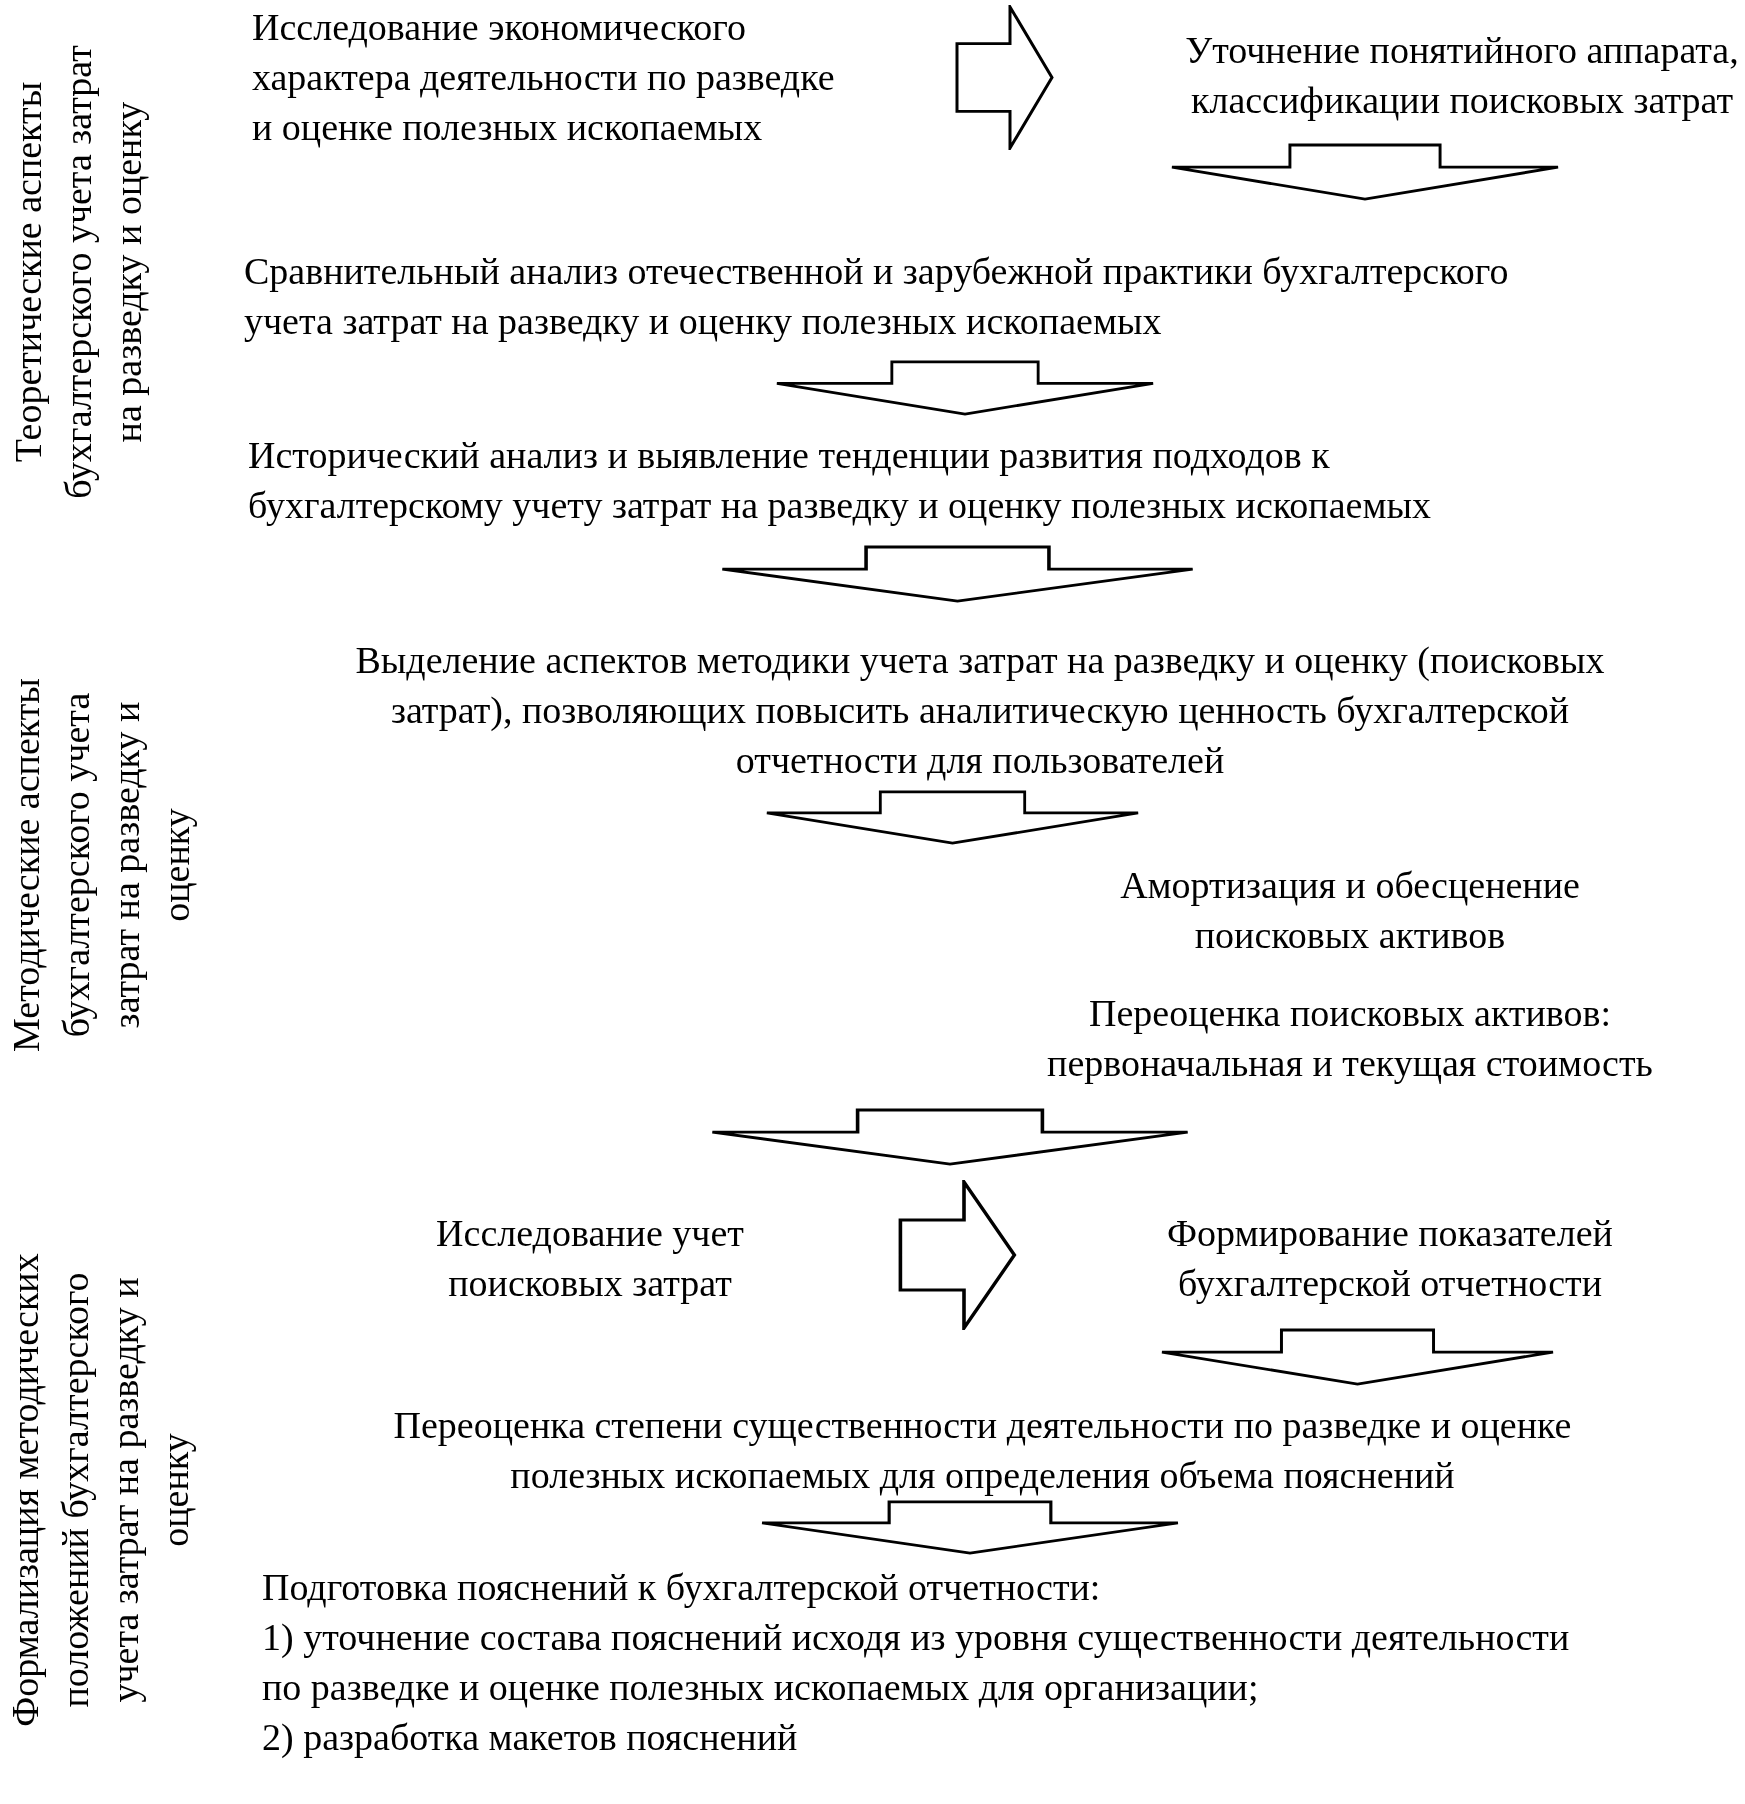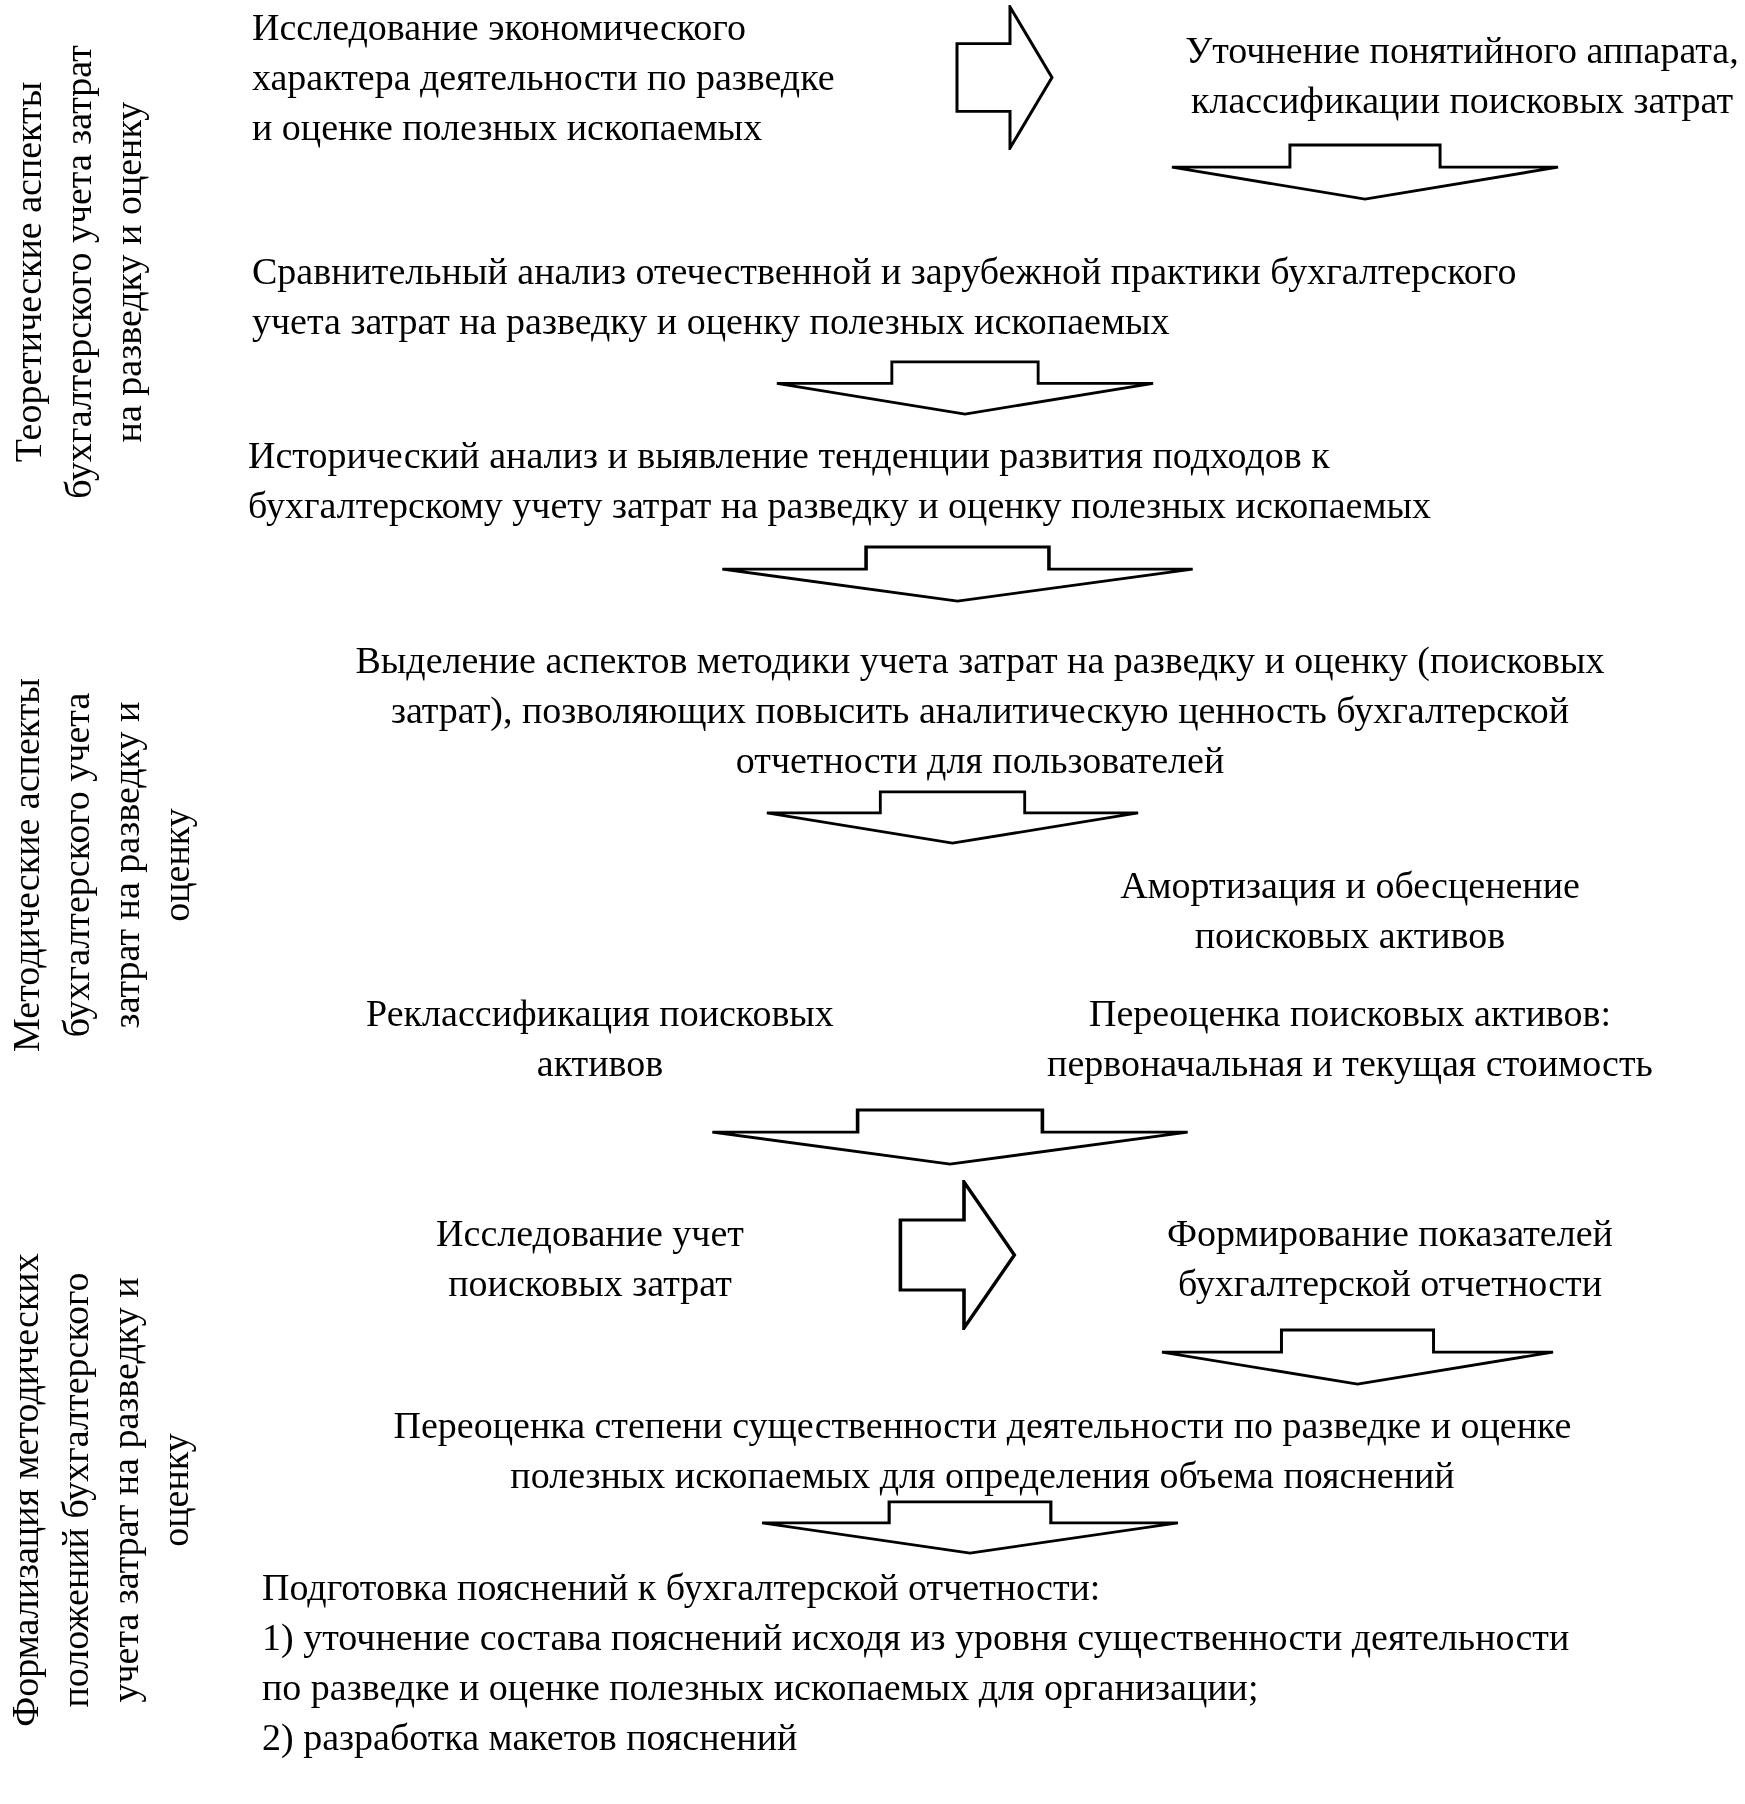--- a/index.html
+++ b/index.html
@@ -65,21 +65,21 @@
     <polygon points="2,40 55,40 55,2 97,75 55,148 55,110 2,110"></polygon>
   </svg>
 
   <div class="blk center" style="left:1132px;top:25px;width:660px">Уточнение понятийного аппарата,
 классификации поисковых затрат</div>
 
   <svg class="arrow" style="left:1170px;top:143px;width:390px;height:58px" viewBox="0 0 400 60" preserveAspectRatio="none">
     <polygon points="123,2 277,2 277,25 398,25 200,58 2,25 123,25"></polygon>
   </svg>
 
-  <div class="blk left" style="left:252px;top:246px;width:1485px">Сравнительный анализ отечественной и зарубежной практики бухгалтерского
+  <div class="blk left" style="left:244px;top:246px;width:1485px">Сравнительный анализ отечественной и зарубежной практики бухгалтерского
 учета затрат на разведку и оценку полезных ископаемых</div>
 
   <svg class="arrow" style="left:775px;top:360px;width:380px;height:56px" viewBox="0 0 400 60" preserveAspectRatio="none">
     <polygon points="123,2 277,2 277,25 398,25 200,58 2,25 123,25"></polygon>
   </svg>
 
   <div class="blk left" style="left:248px;top:430px;width:1465px">Исторический анализ и выявление тенденции развития подходов к
 бухгалтерскому учету затрат на разведку и оценку полезных ископаемых</div>
 
   <svg class="arrow" style="left:720px;top:545px;width:475px;height:58px" viewBox="0 0 400 60" preserveAspectRatio="none">
@@ -91,22 +91,20 @@
 отчетности для пользователей</div>
 
   <svg class="arrow" style="left:765px;top:790px;width:375px;height:55px" viewBox="0 0 400 60" preserveAspectRatio="none">
     <polygon points="123,2 277,2 277,25 398,25 200,58 2,25 123,25"></polygon>
   </svg>
 
 
   <div class="blk center" style="left:1005px;top:860px;width:690px">Амортизация и обесценение
 поисковых активов</div>
 
-  <div class="blk center" style="left:255px;top:988px;width:690px">Реклассификация поисковых
-активов</div>
 
   <div class="blk center" style="left:1005px;top:988px;width:690px">Переоценка поисковых активов:
 первоначальная и текущая стоимость</div>
 
   <svg class="arrow" style="left:710px;top:1108px;width:480px;height:58px" viewBox="0 0 400 60" preserveAspectRatio="none">
     <polygon points="123,2 277,2 277,25 398,25 200,58 2,25 123,25"></polygon>
   </svg>
 
   <div class="blk center" style="left:345px;top:1208px;width:490px">Исследование учет
 поисковых затрат</div>

